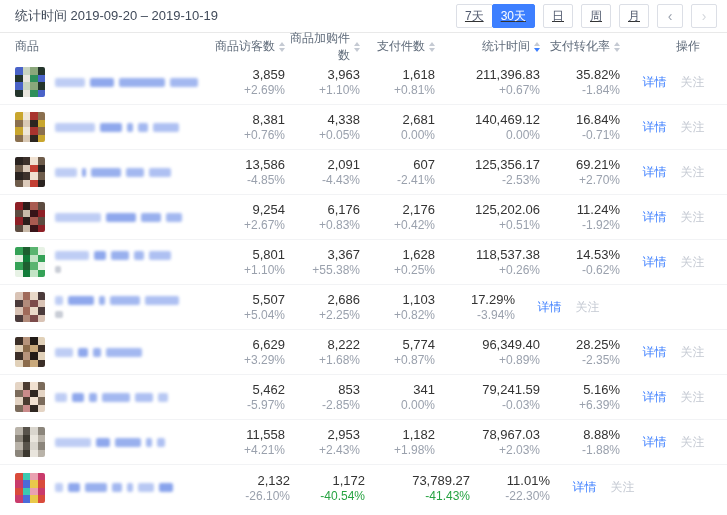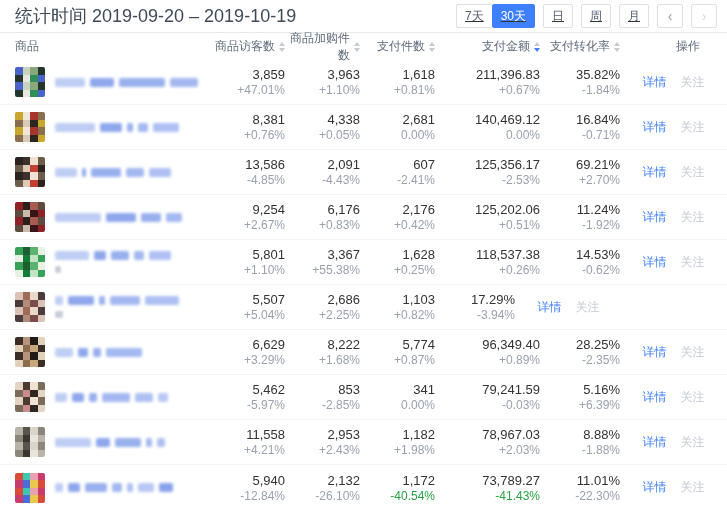--- a/index.html
+++ b/index.html
@@ -2,21 +2,21 @@
 <html><head>
 <meta charset="utf-8">
 <style>
   * { margin:0; padding:0; box-sizing:border-box; }
   html,body { width:727px; height:515px; overflow:hidden; background:#fff;
     font-family:"Liberation Sans","DejaVu Sans",sans-serif; color:#333; }
 
   
   .toolbar { height:33px; display:flex; align-items:center;
     padding:0 10px 0 15px; border-bottom:1px solid #e9e9e9; }
-  .stat-label { font-size:18px; color:#404a59; }
+  .stat-label { font-size:13px; color:#404a59; }
   .toolbar-right { margin-left:auto; display:flex; align-items:center; }
   .btn { height:24px; min-width:26px; padding:0 8px; font-size:12px; color:#515a6e;
     background:#fff; border:1px solid #dcdfe6; border-radius:2px; margin-left:8px;
     display:inline-flex; align-items:center; justify-content:center; cursor:pointer; line-height:1; }
   .btn.active { background:#3d7fff; border-color:#3d7fff; color:#fff; }
   .btn.attached { margin-left:-1px; border-radius:2px; }
   .btn.nav { min-width:26px; padding:0; color:#9aa1ad; font-size:14px; }
   .btn.nav.disabled { color:#d4d7dc; cursor:default; }
 
   
@@ -96,21 +96,21 @@
       </span>
   </div>
   <div class="col num cp">
     <span>支付件数</span>
     <span class="sort">
         <i class="up"></i>
         <i class="down"></i>
       </span>
   </div>
   <div class="col num ca">
-    <span>支付金额</span>
+    <span>统计时间</span>
     <span class="sort desc">
         <i class="up"></i>
         <i class="down"></i>
       </span>
   </div>
   <div class="col num cr">
     <span>支付转化率</span>
     <span class="sort">
         <i class="up"></i>
         <i class="down"></i>
@@ -147,21 +147,21 @@
             <span class="blurseg" style="width: 30px; opacity: 0.5;"></span>
             <span class="blurseg" style="width: 24px; opacity: 0.87;"></span>
             <span class="blurseg" style="width: 46px; opacity: 0.79;"></span>
             <span class="blurseg" style="width: 28px; opacity: 0.71;"></span>
           </div>
 
       </div>
     </div>
     <div class="col num cv cell">
         <div class="v">3,859</div>
-        <div class="d">+47.01%</div>
+        <div class="d">+2.69%</div>
       </div>
     <div class="col num cc cell">
         <div class="v">3,963</div>
         <div class="d">+1.10%</div>
       </div>
     <div class="col num cp cell">
         <div class="v">1,618</div>
         <div class="d">+0.81%</div>
       </div>
     <div class="col num ca cell">
@@ -659,24 +659,20 @@
             <span class="blurseg" style="width: 12px; opacity: 0.87;"></span>
             <span class="blurseg" style="width: 22px; opacity: 0.79;"></span>
             <span class="blurseg" style="width: 10px; opacity: 0.71;"></span>
             <span class="blurseg" style="width: 6px; opacity: 0.63;"></span>
             <span class="blurseg" style="width: 16px; opacity: 0.55;"></span>
             <span class="blurseg" style="width: 14px; opacity: 0.92;"></span>
           </div>
 
       </div>
     </div>
-    <div class="col num cv cell">
-        <div class="v">5,940</div>
-        <div class="d">-12.84%</div>
-      </div>
     <div class="col num cc cell">
         <div class="v">2,132</div>
         <div class="d">-26.10%</div>
       </div>
     <div class="col num cp cell">
         <div class="v">1,172</div>
         <div class="d green">-40.54%</div>
       </div>
     <div class="col num ca cell">
         <div class="v">73,789.27</div>

